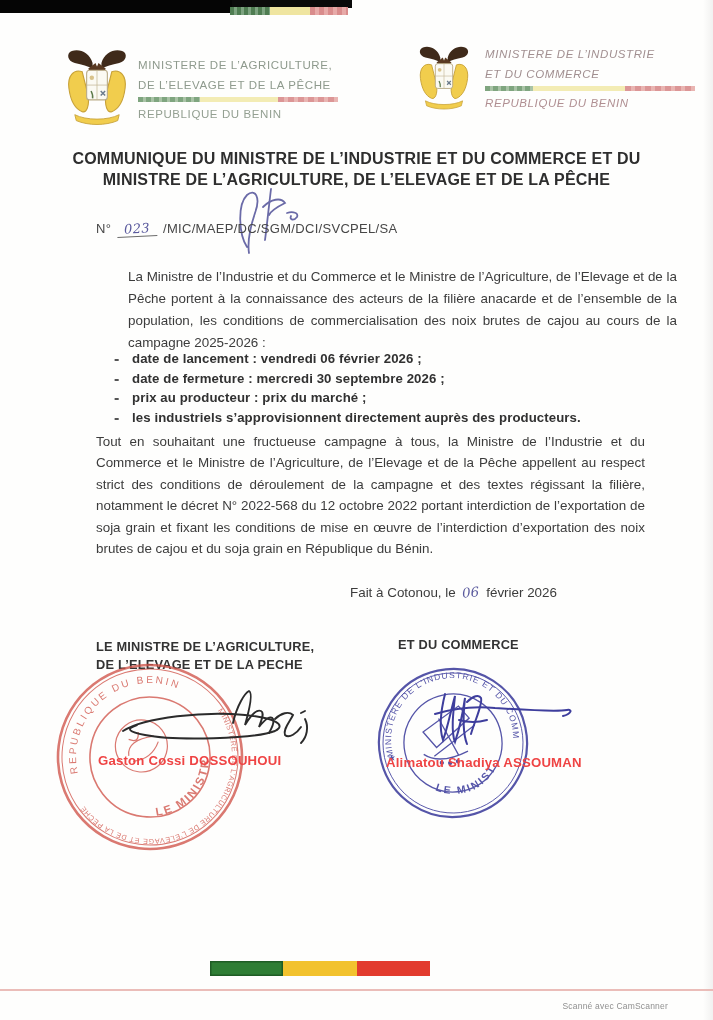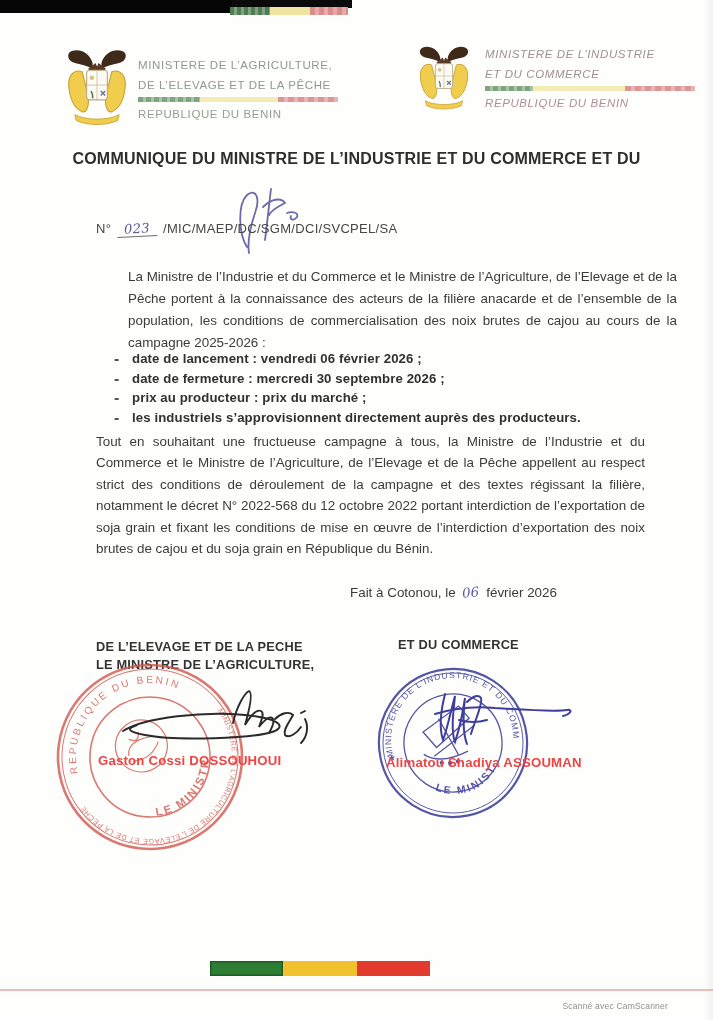--- a/index.html
+++ b/index.html
@@ -127,20 +127,21 @@
         <div class="g" style="width:48px"></div>
         <div class="y" style="width:92px"></div>
         <div class="r" style="width:70px"></div>
       </div>
       <div class="republic-right">REPUBLIQUE DU BENIN</div>
     </div>
   </div>
 
   <div class="doc-title">
     <div>COMMUNIQUE DU MINISTRE DE L’INDUSTRIE ET DU COMMERCE ET DU</div>
+    <div>MINISTRE DE L’AGRICULTURE, DE L’ELEVAGE ET DE LA PÊCHE</div>
   </div>
 
   <svg class="paraph-svg" width="95" height="70" viewBox="0 0 95 70">
     <g fill="none" stroke="#5b5b9e" stroke-width="1.8" stroke-linecap="round" opacity="0.9">
       <path d="M22,62 C14,50 12,20 22,10 C30,3 36,12 30,28 C26,40 22,55 24,68"></path>
       <path d="M46,4 C44,20 42,40 40,55"></path>
       <path d="M38,22 C46,14 56,12 60,18 C52,22 46,26 44,30"></path>
       <path d="M62,28 c6,-2 12,0 10,4 c-3,4 -8,3 -6,-1"></path>
     </g>
   </svg>
@@ -174,22 +175,22 @@
 
   <div class="para para2">Tout en souhaitant une fructueuse campagne à tous, la Ministre de l’Industrie et du Commerce et le Ministre de l’Agriculture, de l’Elevage et de la Pêche appellent au respect strict des conditions de déroulement de la campagne et des textes régissant la filière, notamment le décret N° 2022-568 du 12 octobre 2022 portant interdiction de l’exportation de soja grain et fixant les conditions de mise en œuvre de l’interdiction d’exportation des noix brutes de cajou et du soja grain en République du Bénin.</div>
 
   <div class="dateline">
     <span>Fait à Cotonou, le</span>
     <span class="hand-day">06</span>
     <span>février 2026</span>
   </div>
 
   <div class="sig-title sig-title-left">
+    <div>LE MINISTRE DE L’AGRICULTURE,</div>
     <div>DE L’ELEVAGE ET DE LA PECHE</div>
-    <div>LE MINISTRE DE L’AGRICULTURE,</div>
   </div>
   <div class="sig-title sig-title-right">
     <div>ET DU COMMERCE</div>
   </div>
 
   <svg class="stamp" style="left:50px;top:660px;" width="200" height="195" viewBox="0 0 200 195">
     <g transform="rotate(-38 100 97)" opacity="0.78">
       <circle cx="100" cy="97" r="92" fill="none" stroke="#d0544a" stroke-width="2.6"></circle>
       <circle cx="100" cy="97" r="88" fill="none" stroke="#d0544a" stroke-width="1"></circle>
       <circle cx="100" cy="97" r="60" fill="none" stroke="#d0544a" stroke-width="1.6"></circle>

